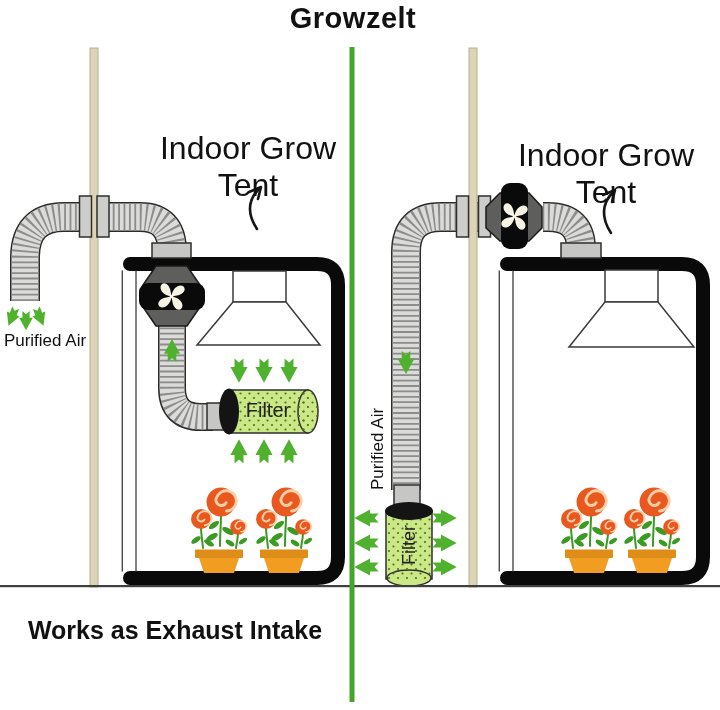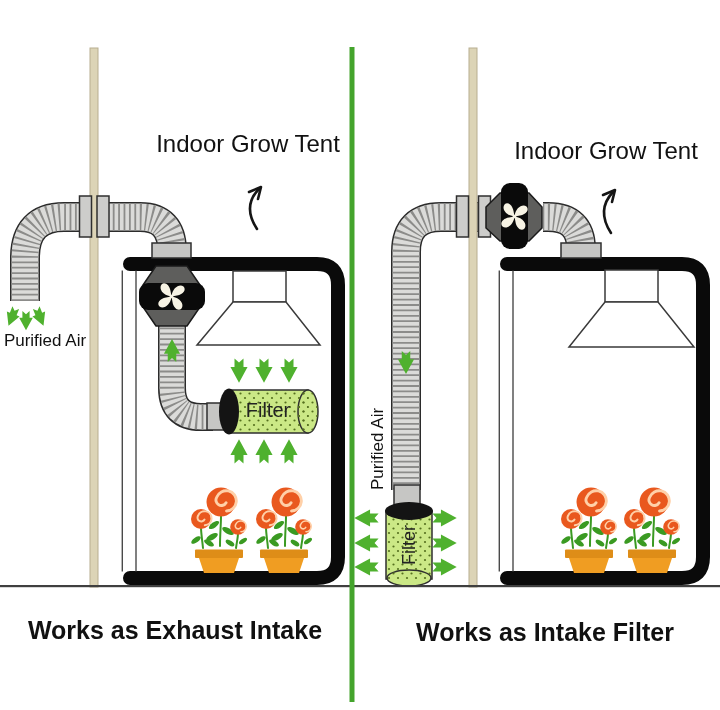--- a/index.html
+++ b/index.html
@@ -1,21 +1,21 @@
 <!DOCTYPE html>
 <html><head>
 <meta charset="utf-8">
 <style>
   html,body{margin:0;padding:0;background:#fff;}
   .stage{position:relative;width:720px;height:710px;background:#fff;overflow:hidden;
          font-family:"Liberation Sans",sans-serif;color:#111;}
   .stage svg.scene{position:absolute;left:0;top:0;}
   .lbl{position:absolute;text-align:center;color:#111;}
   .title{left:0;top:2px;width:706px;font-size:29px;font-weight:bold;letter-spacing:.5px;}
-  .tent-lbl{font-size:24px;}
+  .tent-lbl{font-size:32px;}
   .tent-lbl.l{left:150px;top:130px;width:196px;}
   .tent-lbl.r{left:508px;top:137px;width:196px;}
   .pure{font-size:17px;}
   .pure.l{left:0;top:331px;width:90px;}
   .pure.r{left:332px;top:438px;width:92px;height:22px;line-height:22px;transform:rotate(-90deg);}
   .filt{font-size:20px;color:#222;}
   .filt.l{left:234px;top:399px;width:68px;}
   .filt.r{left:373px;top:534px;width:72px;height:22px;line-height:22px;transform:rotate(-90deg);font-size:18px;}
   .caption{font-size:25px;font-weight:bold;}
   .caption.l{left:25px;top:616px;width:300px;}
@@ -202,21 +202,21 @@
 
   <g stroke="#151515" stroke-width="2.6" fill="none" stroke-linecap="round" stroke-linejoin="round">
     <path d="M 611 233 Q 596 210 613 192"></path>
     <path d="M 603 195 L 615 190 L 612 202"></path>
   </g>
 
   <rect x="0" y="585" width="720" height="2.2" fill="#3f3f3f"></rect>
   <rect x="349.5" y="47" width="5" height="655" fill="#44a42c"></rect>
 </svg>
 
+  <div class="lbl title">Growzelt</div>
   <div class="lbl tent-lbl l">Indoor Grow Tent</div>
   <div class="lbl tent-lbl r">Indoor Grow Tent</div>
   <div class="lbl pure l">Purified Air</div>
   <div class="lbl pure r">Purified Air</div>
   <div class="lbl filt l">Filter</div>
   <div class="lbl filt r">Filter</div>
   <div class="lbl caption l">Works as Exhaust Intake</div>
-  <div class="lbl caption r">Works as Intake Filter</div>
 </div>
 
 </body></html>

